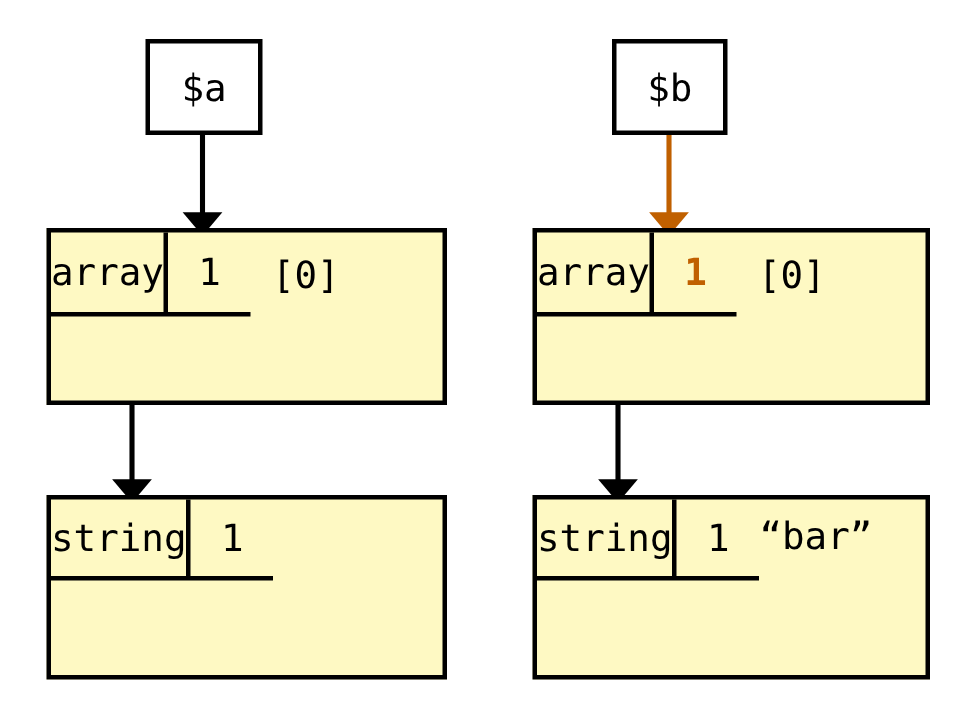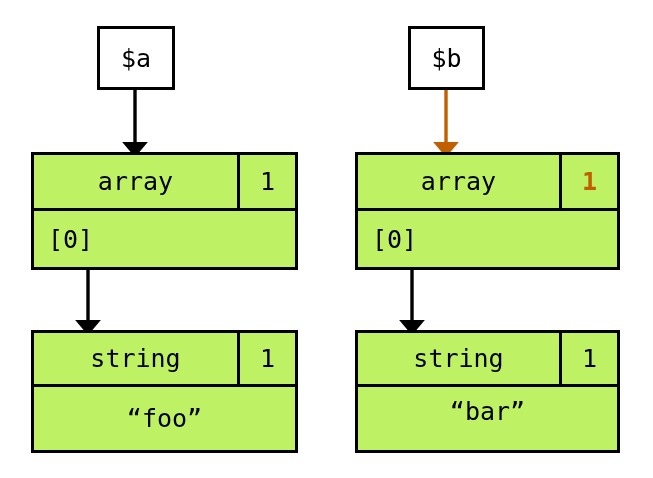--- a/index.html
+++ b/index.html
@@ -19,23 +19,23 @@
     box-sizing:border-box;
     display:flex;align-items:center;justify-content:center;
     font-size:25px;color:#000;
     letter-spacing:0px;
   }
 
   
   .zval{
     position:absolute;
     border:3px solid #000;
-    background:#bef264;
+    background:#fef9c3;
     box-sizing:border-box;
-    display:flex;flex-direction:column;
+    display:flex;
   }
   .zrow{display:flex;box-sizing:border-box;}
   .zrow.header{border-bottom:3px solid #000;}
   .ztype{
     flex:1;
     display:flex;align-items:center;justify-content:center;
     font-size:25px;color:#000;
     box-sizing:border-box;
   }
   .zrefc{
@@ -99,23 +99,20 @@
     <div class="zrow" style="height:56px;">
       <div class="zslot">[0]</div>
     </div>
   </div>
 
   <div class="zval" style="left:31px;top:330px;width:267px;height:123px;">
     <div class="zrow header" style="height:54px;">
       <div class="ztype">string</div>
       <div class="zrefc">1</div>
     </div>
-    <div class="zrow" style="height:63px;">
-      <div class="zvalue">“foo”</div>
-    </div>
   </div>
 
   <div class="varbox" style="left:408px;top:26px;width:77px;height:64px;">
     <span>$b</span>
   </div>
 
   <div class="zval" style="left:355px;top:152px;width:265px;height:118px;">
     <div class="zrow header" style="height:56px;">
       <div class="ztype">array</div>
       <div class="zrefc hl">1</div>

